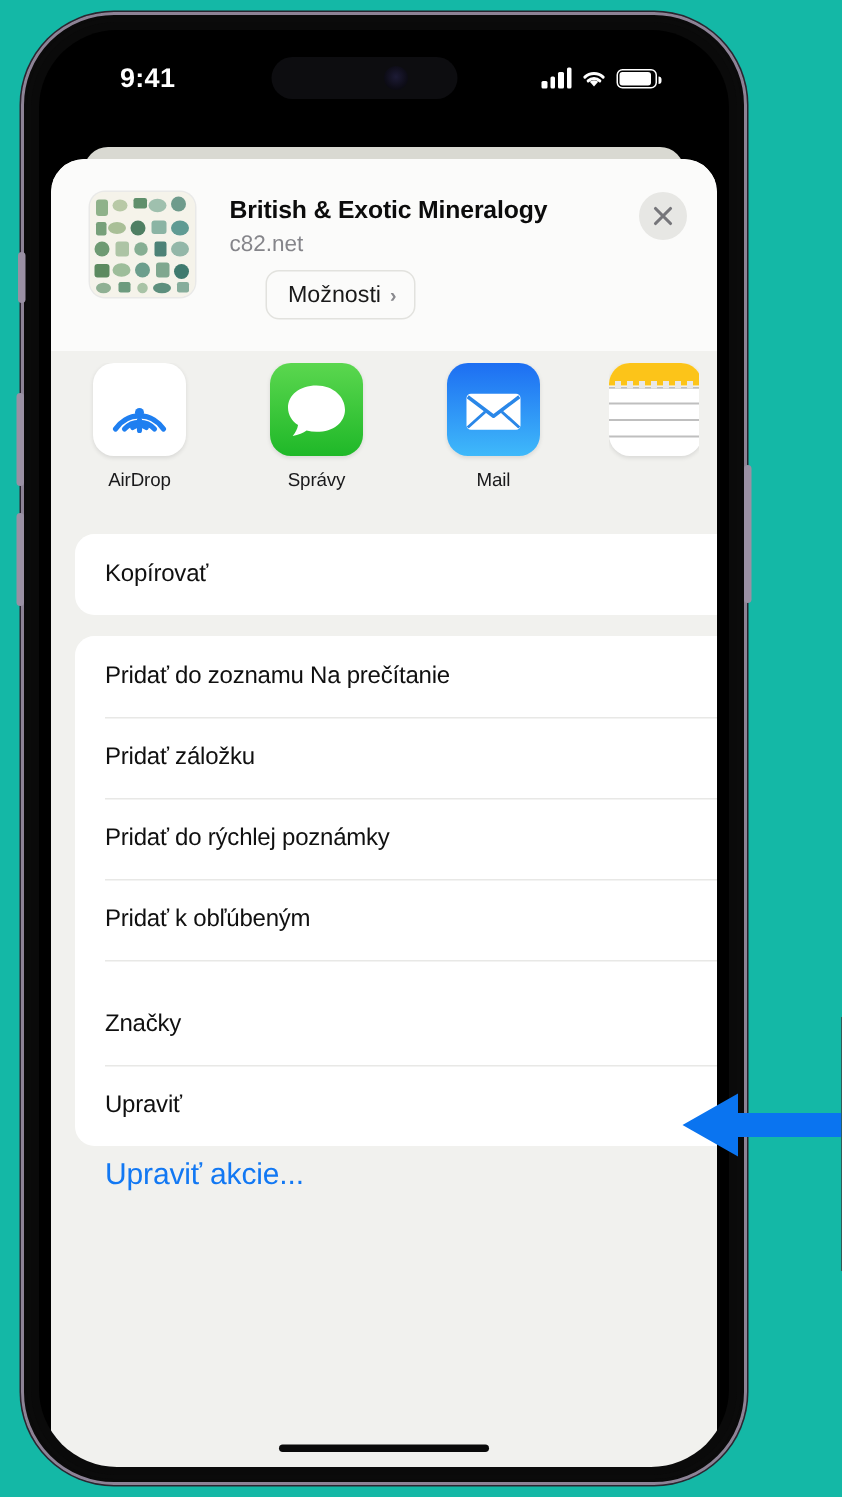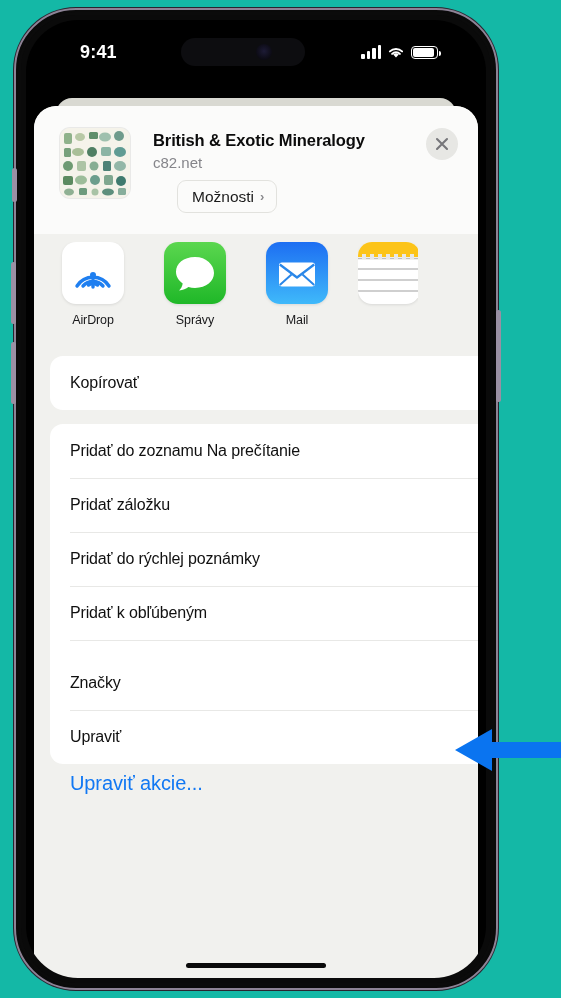--- a/index.html
+++ b/index.html
@@ -120,21 +120,21 @@
   .close-btn{
     position:absolute; right:20px; top:22px; width:32px; height:32px;
     border-radius:50%; background:#e7e7e4;
     display:flex; align-items:center; justify-content:center; cursor:pointer;
   }
   .close-btn svg{ display:block; }
 
   
   .app-row{
     position:absolute; left:0; top:136px; width:444px; height:106px;
-    display:flex; align-items:flex-start; padding-left:18px; gap:20px;
+    display:flex; align-items:flex-start; padding-left:18px; gap:36px;
     overflow:hidden;
   }
   .app{
     width:82px; flex:0 0 82px; text-align:center;
   }
   .app.partial{ flex:0 0 60px; width:60px; overflow:hidden; }
   .app-icon{
     width:62px; height:62px; margin:0 auto; border-radius:14px;
     position:relative; overflow:hidden;
     box-shadow:0 1px 3px rgba(0,0,0,0.10);

